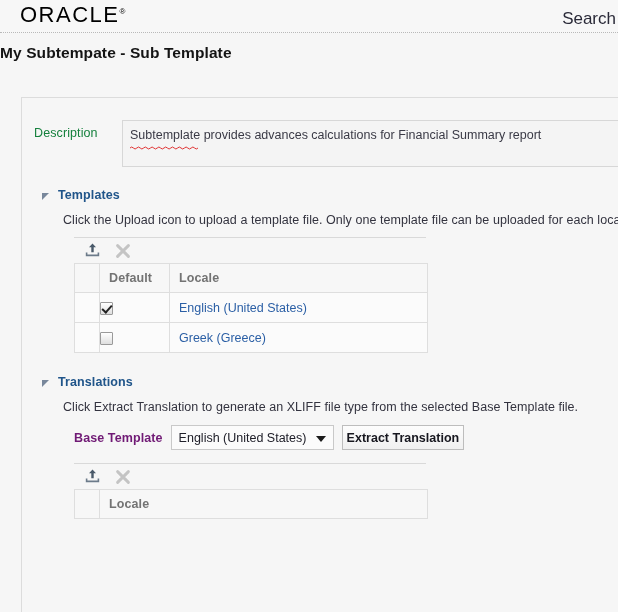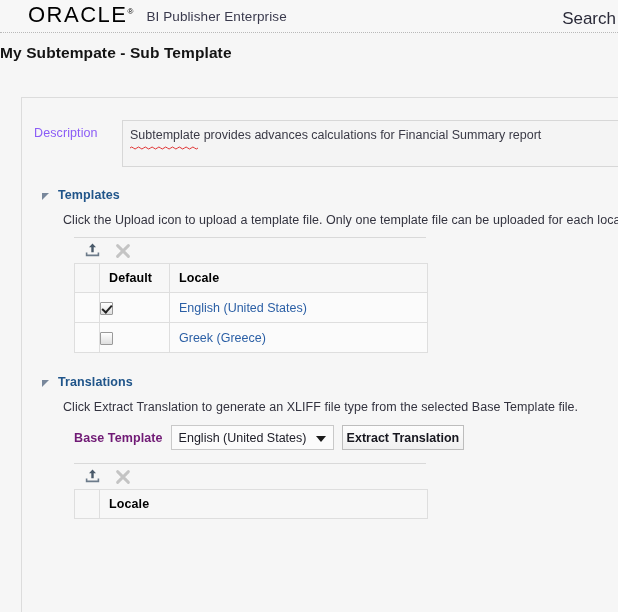--- a/index.html
+++ b/index.html
@@ -13,21 +13,21 @@
   }
 
   
   #brand-bar {
     position: relative;
     height: 33px;
     background: #f7f7f7;
     border-bottom: 1px dotted #b9b9b9;
     display: flex;
     align-items: center;
-    padding-left: 28px;
+    padding-left: 20px;
   }
   #oracle-logo {
     font-family: "Liberation Sans", sans-serif;
     font-size: 22px;
     font-weight: 400;
     letter-spacing: 1.5px;
     color: #000;
     line-height: 1;
     position: relative;
     top: -1px;
@@ -82,21 +82,21 @@
 
   
   #description-row {
     display: flex;
     align-items: flex-start;
     padding: 22px 0 0 12px;
     height: 82px;
   }
   #description-label {
     font-size: 12.5px;
-    color: #8b5cf6;
+    color: #15803d;
     width: 80px;
     text-align: left;
     padding-top: 6px;
     letter-spacing: .1px;
   }
   #description-input {
     margin-left: 8px;
     width: 505px;
     height: 47px;
     background: #f4f4f4;
@@ -181,21 +181,21 @@
   .data-table th, .data-table td {
     border: 1px solid #dedede;
     font-size: 12.5px;
     text-align: left;
     padding: 0;
   }
   .data-table thead th {
     background: #f7f7f7;
     height: 29px;
     font-weight: bold;
-    color: #000000;
+    color: #737373;
     padding-left: 9px;
     letter-spacing: .1px;
   }
   .data-table tbody td {
     background: #fbfbfb;
     height: 30px;
     color: #2b5fa5;
     padding-left: 9px;
     vertical-align: middle;
   }
@@ -272,21 +272,20 @@
     cursor: pointer;
   }
 </style>
 </head>
 <body>
 
 <div id="brand-bar">
   <div id="oracle-logo">
     <span>ORACLE</span><span class="reg">®</span>
   </div>
-  <div id="app-name">BI Publisher Enterprise</div>
   <div id="search-link">Search</div>
 </div>
 
 <div id="page-title-bar">
   <div id="page-title">My Subtempate - Sub Template</div>
 </div>
 
 <div id="content-panel">
 
   <div id="description-row">

